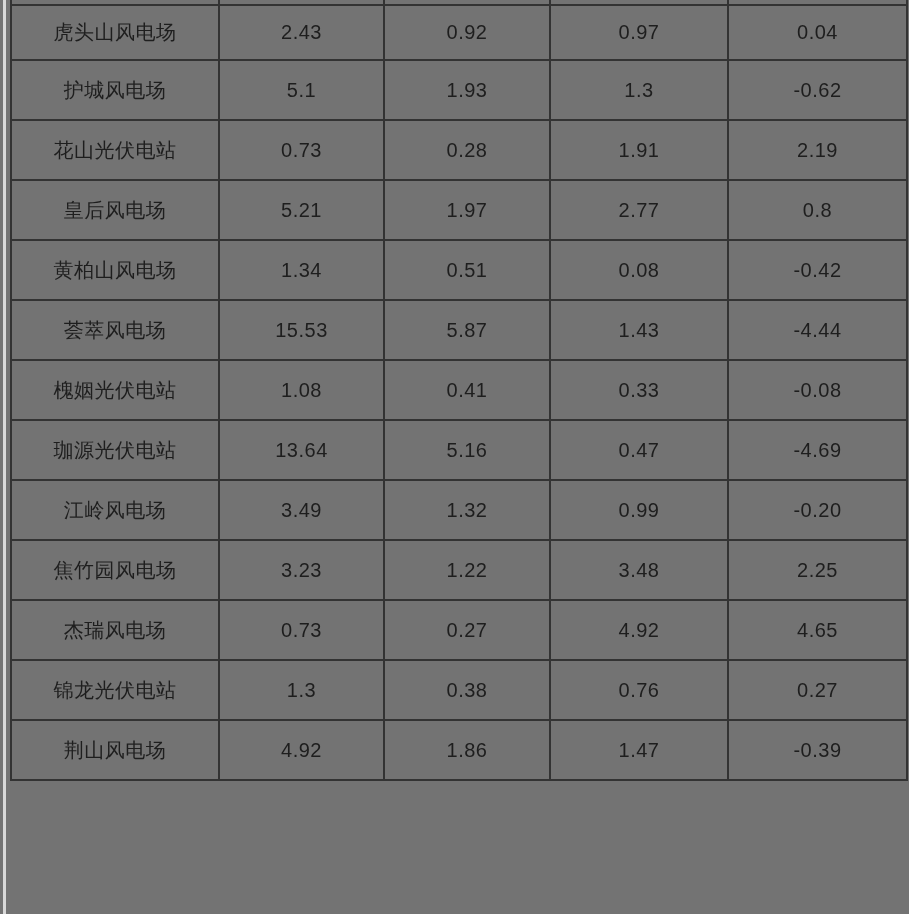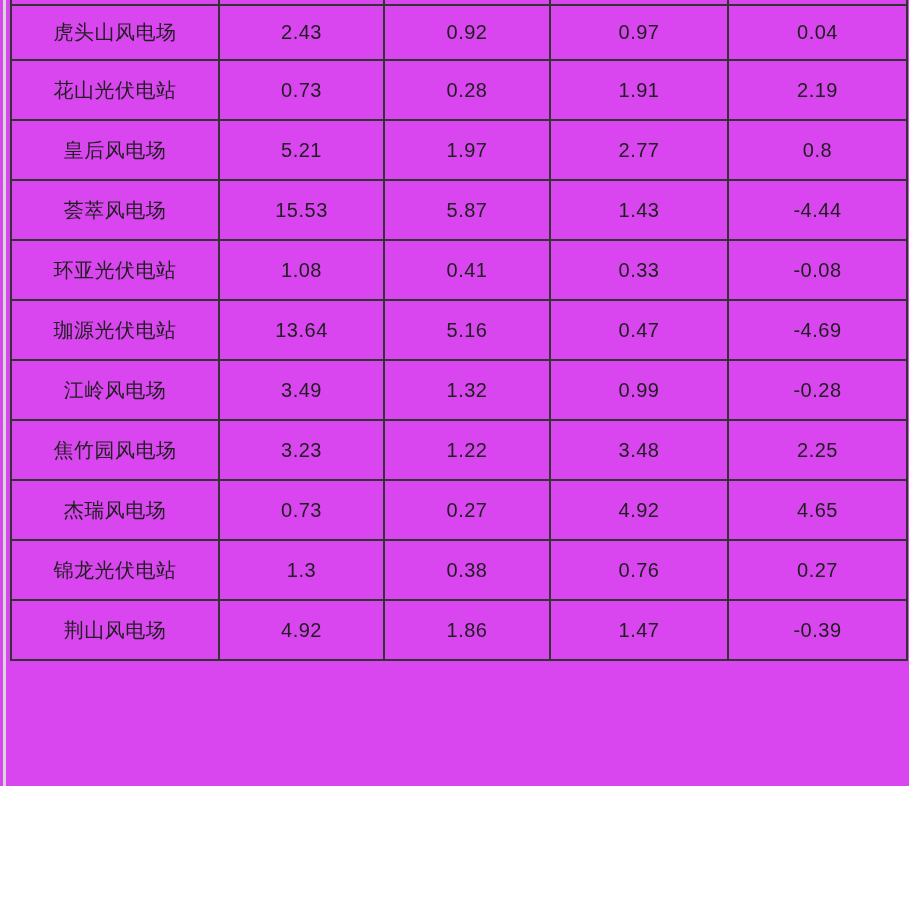--- a/index.html
+++ b/index.html
@@ -3,23 +3,23 @@
 <meta charset="utf-8">
 <style>
   html, body {
     margin: 0;
     padding: 0;
     background: #ffffff;
   }
   .screen {
     position: relative;
     width: 909px;
-    height: 786px;
+    height: 914px;
     overflow: hidden;
-    background: #d946ef;
+    background: #737373;
     font-family: "Liberation Sans", "DejaVu Sans", sans-serif;
   }
   .edge-strip {
     position: absolute;
     left: 3px;
     top: 0;
     width: 3px;
     height: 100%;
     background: #d8d8d8;
   }
@@ -72,60 +72,74 @@
           <td></td>
         </tr>
         <tr class="data-row first">
           <td class="name-cell">虎头山风电场</td>
           <td class="num-cell">2.43</td>
           <td class="num-cell">0.92</td>
           <td class="num-cell">0.97</td>
           <td class="num-cell">0.04</td>
         </tr>
         <tr class="data-row">
+          <td class="name-cell">护城风电场</td>
+          <td class="num-cell">5.1</td>
+          <td class="num-cell">1.93</td>
+          <td class="num-cell">1.3</td>
+          <td class="num-cell">-0.62</td>
+        </tr>
+        <tr class="data-row">
           <td class="name-cell">花山光伏电站</td>
           <td class="num-cell">0.73</td>
           <td class="num-cell">0.28</td>
           <td class="num-cell">1.91</td>
           <td class="num-cell">2.19</td>
         </tr>
         <tr class="data-row">
           <td class="name-cell">皇后风电场</td>
           <td class="num-cell">5.21</td>
           <td class="num-cell">1.97</td>
           <td class="num-cell">2.77</td>
           <td class="num-cell">0.8</td>
         </tr>
         <tr class="data-row">
+          <td class="name-cell">黄柏山风电场</td>
+          <td class="num-cell">1.34</td>
+          <td class="num-cell">0.51</td>
+          <td class="num-cell">0.08</td>
+          <td class="num-cell">-0.42</td>
+        </tr>
+        <tr class="data-row">
           <td class="name-cell">荟萃风电场</td>
           <td class="num-cell">15.53</td>
           <td class="num-cell">5.87</td>
           <td class="num-cell">1.43</td>
           <td class="num-cell">-4.44</td>
         </tr>
         <tr class="data-row">
-          <td class="name-cell">环亚光伏电站</td>
+          <td class="name-cell">槐姻光伏电站</td>
           <td class="num-cell">1.08</td>
           <td class="num-cell">0.41</td>
           <td class="num-cell">0.33</td>
           <td class="num-cell">-0.08</td>
         </tr>
         <tr class="data-row">
           <td class="name-cell">珈源光伏电站</td>
           <td class="num-cell">13.64</td>
           <td class="num-cell">5.16</td>
           <td class="num-cell">0.47</td>
           <td class="num-cell">-4.69</td>
         </tr>
         <tr class="data-row">
           <td class="name-cell">江岭风电场</td>
           <td class="num-cell">3.49</td>
           <td class="num-cell">1.32</td>
           <td class="num-cell">0.99</td>
-          <td class="num-cell">-0.28</td>
+          <td class="num-cell">-0.20</td>
         </tr>
         <tr class="data-row">
           <td class="name-cell">焦竹园风电场</td>
           <td class="num-cell">3.23</td>
           <td class="num-cell">1.22</td>
           <td class="num-cell">3.48</td>
           <td class="num-cell">2.25</td>
         </tr>
         <tr class="data-row">
           <td class="name-cell">杰瑞风电场</td>

